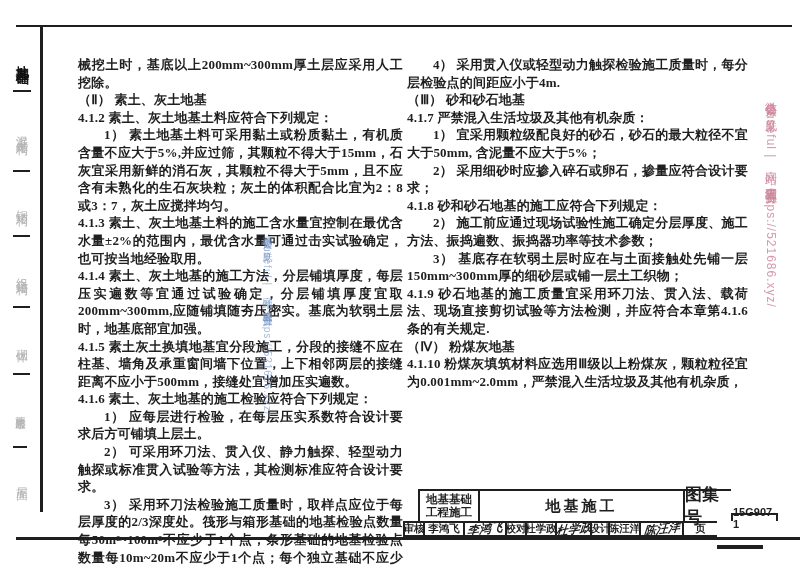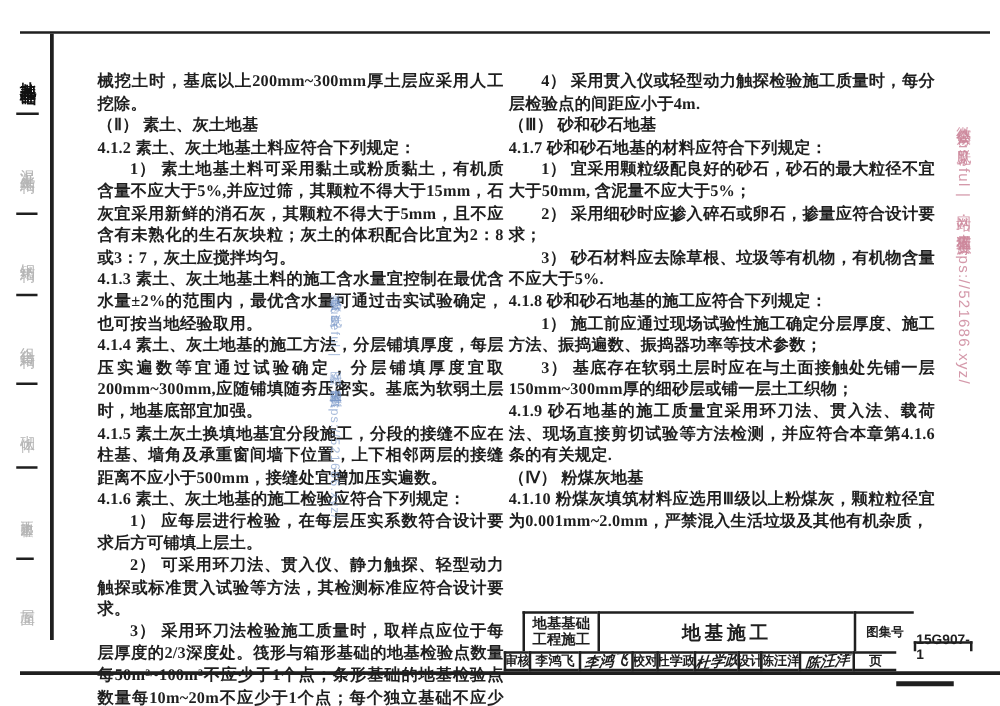--- a/index.html
+++ b/index.html
@@ -44,21 +44,21 @@
   .tblock { position:absolute; left:403px; top:489px; width:375px; height:48px; font-weight:bold; }
   .trow { display:flex; }
   .trow1 { margin-left:15px; height:32px; }
   .trow2 { height:16px; }
   .tcell { border:2px solid #1f1f1f; display:flex; align-items:center; justify-content:center;
            border-right-width:0; border-bottom-width:0; }
   .trow1 .tcell:last-child, .trow2 .tcell:last-child { border-right-width:2px;margin-top:24px; }
   .trow2 .tcell { border-bottom-width:2px; font-size:10.5px; padding:0 1px; white-space:nowrap; overflow:hidden; }
   .cell-project { width:60px; flex-direction:column; font-size:11.5px; line-height:13px; }
   .cell-title   { width:205px; font-size:15px; letter-spacing:3px; }
-  .cell-atlas-label { width:48px; font-size:10px; }
+  .cell-atlas-label { width:48px; font-size:17px; }
   .cell-atlas-no    { width:47px; font-size:11px; font-family:"Liberation Sans",sans-serif; }
   .c28{width:20px;text-align:center;} .c40{width:40px;} .c42{width:42px;} .c20{width:20px;text-align:center;}
   .c30{width:30px;} .c35{width:35px;} .c18{width:18px;} .c31{width:31px;}
   .c43{width:43px;} .c53{width:46px;text-decoration:underline;}
   .sig { font-family:"DejaVu Serif", serif; font-style:italic; font-weight:bold;
          transform:rotate(-7deg) skewX(-12deg); font-size:12px; }
 </style>
 </head>
 <body>
 
@@ -87,26 +87,25 @@
     <p class="flush">4.1.5 素土灰土换填地基宜分段施工，分段的接缝不应在柱基、墙角及承重窗间墙下位置，上下相邻两层的接缝距离不应小于500mm，接缝处宜增加压实遍数。</p>
     <p class="flush">4.1.6 素土、灰土地基的施工检验应符合下列规定：</p>
     <p class="indent">1） 应每层进行检验，在每层压实系数符合设计要求后方可铺填上层土。</p>
     <p class="indent">2） 可采用环刀法、贯入仪、静力触探、轻型动力触探或标准贯入试验等方法，其检测标准应符合设计要求。</p>
     <p class="indent">3） 采用环刀法检验施工质量时，取样点应位于每层厚度的2/3深度处。筏形与箱形基础的地基检验点数量每50m²~100m²不应少于1个点；条形基础的地基检验点数量每10m~20m不应少于1个点；每个独立基础不应少于1个点。</p>
   </div>
 
   <div class="col col-right">
     <p class="indent">4） 采用贯入仪或轻型动力触探检验施工质量时，每分层检验点的间距应小于4m.</p>
     <p class="center">（Ⅲ） 砂和砂石地基</p>
-    <p class="flush">4.1.7 砂和砂石地基的材料应符合下列规定：</p>
+    <p class="flush">4.1.7 严禁混入生活垃圾及其他有机杂质：</p>
     <p class="indent">1） 宜采用颗粒级配良好的砂石，砂石的最大粒径不宜大于50mm, 含泥量不应大于5%；</p>
     <p class="indent">2） 采用细砂时应掺入碎石或卵石，掺量应符合设计要求；</p>
-    <p class="indent">3） 砂石材料应去除草根、垃圾等有机物，有机物含量不应大于5%.</p>
     <p class="flush">4.1.8 砂和砂石地基的施工应符合下列规定：</p>
-    <p class="indent">1） 施工前应通过现场试验性施工确定分层厚度、施工方法、振捣遍数、振捣器功率等技术参数；</p>
+    <p class="indent">2） 施工前应通过现场试验性施工确定分层厚度、施工方法、振捣遍数、振捣器功率等技术参数；</p>
     <p class="indent">3） 基底存在软弱土层时应在与土面接触处先铺一层150mm~300mm厚的细砂层或铺一层土工织物；</p>
     <p class="flush">4.1.9 砂石地基的施工质量宜采用环刀法、贯入法、载荷法、现场直接剪切试验等方法检测，并应符合本章第4.1.6条的有关规定.</p>
     <p class="center">（Ⅳ） 粉煤灰地基</p>
     <p class="flush">4.1.10 粉煤灰填筑材料应选用Ⅲ级以上粉煤灰，颗粒粒径宜为0.001mm~2.0mm，严禁混入生活垃圾及其他有机杂质，</p>
   </div>
 
   <div class="wm wm-mid">微信公众号：朕见useful | 网站：大猫工程资源 https://521686.xyz/</div>
   <div class="wm wm-right">微信公众号：朕见useful | 网站：大猫工程资源 https://521686.xyz/</div>
 
   <div class="tblock">

